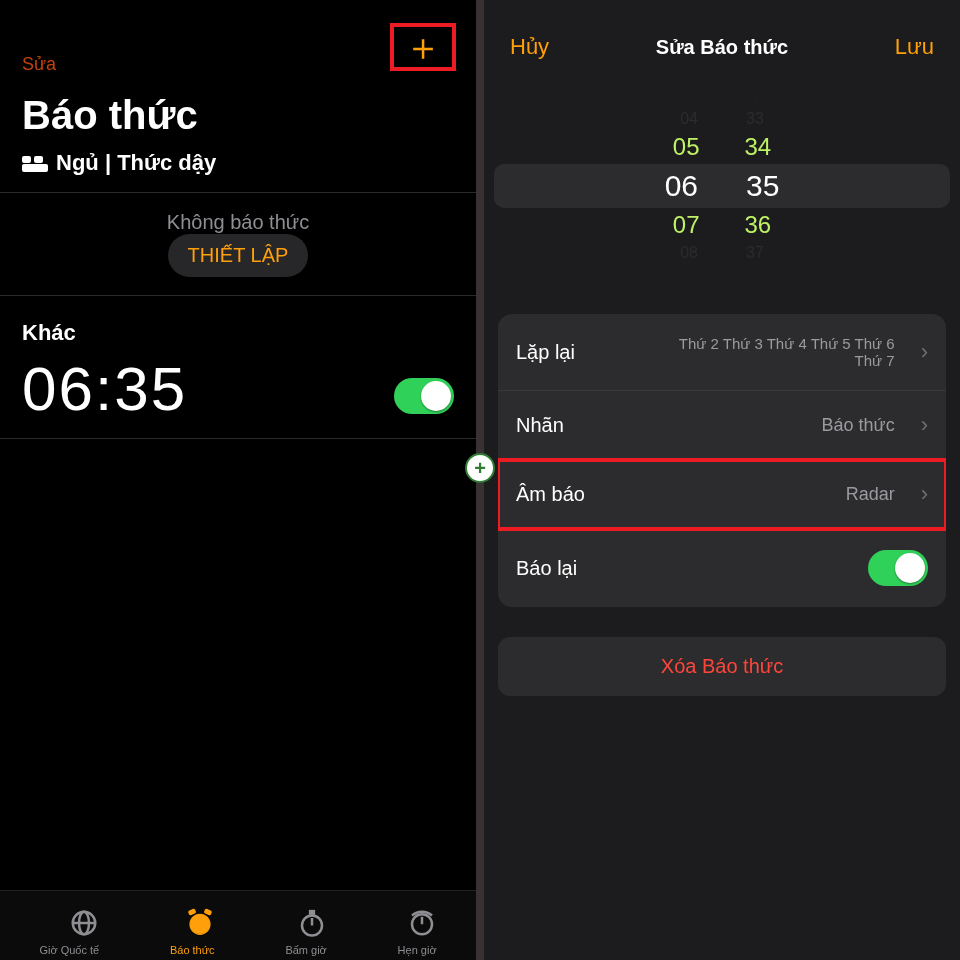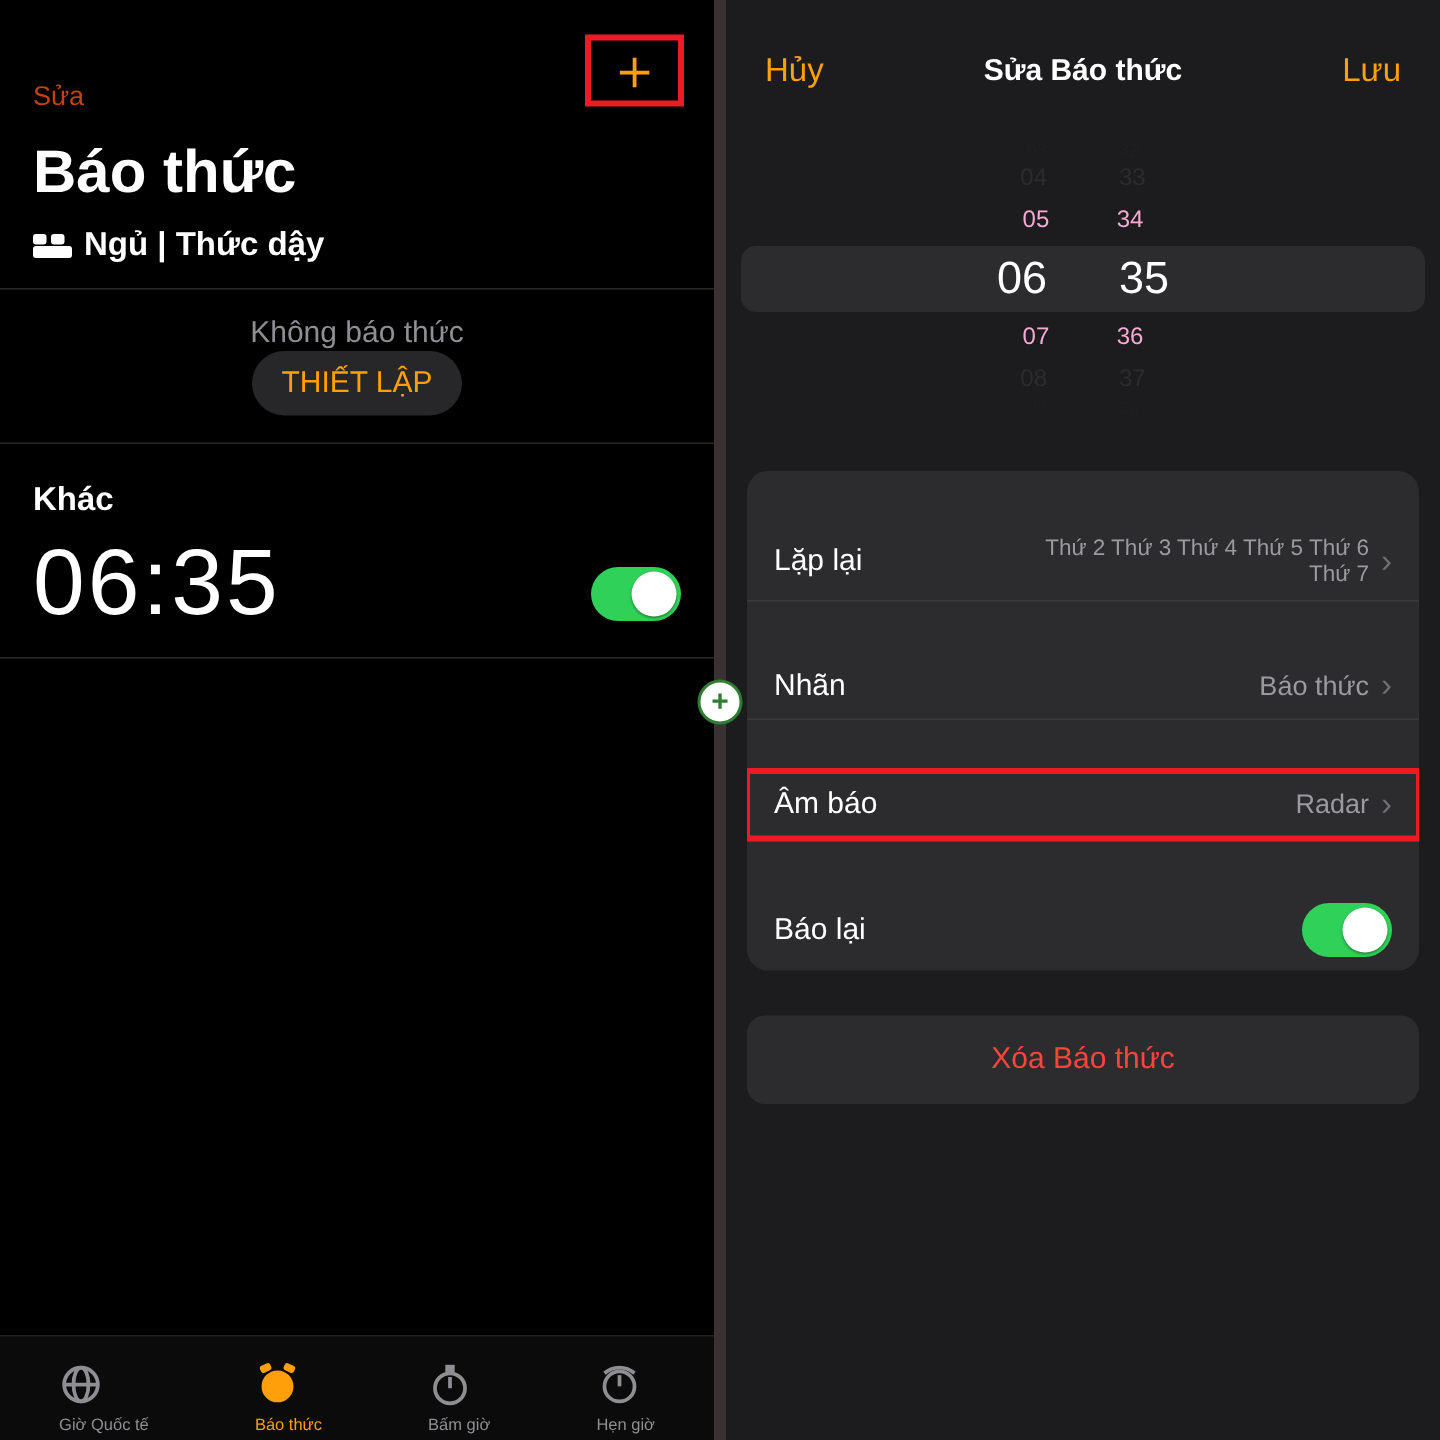--- a/index.html
+++ b/index.html
@@ -64,57 +64,56 @@
   .toggle { position:relative; width:60px; height:36px; background:#30d158; border-radius:18px; margin-top:14px;}
   .toggle .knob { position:absolute; right:3px; top:3px; width:30px; height:30px; background:#fff; border-radius:50%; box-shadow:0 1px 2px rgba(0,0,0,.4);}
   
   .tabbar {
     position:absolute; bottom:0; left:0; right:0;
     display:flex; justify-content:space-around; align-items:flex-end;
     padding:6px 4px 4px;
     background:#0b0b0b; border-top:1px solid #222;
     height:70px;
   }
-  .tab { display:flex; flex-direction:column; align-items:flex-start; gap:6px; color:#8e8e93; font-size:11px;}
+  .tab { display:flex; flex-direction:column; align-items:flex-end; gap:6px; color:#8e8e93; font-size:11px;}
   .tab.active { color:#ff9f0a;}
   .tab svg { width:30px; height:30px;}
   .tab.active svg { fill:#ff9f0a; stroke:#ff9f0a;}
   .tab svg { fill:#8e8e93; stroke:#8e8e93;}
 
   
   .r-header {
     display:flex; align-items:center; justify-content:space-between;
     padding:34px 26px 16px;
   }
   .r-cancel, .r-save { color:#ff9f0a; font-size:22px;}
   .r-title { color:#fff; font-size:20px; font-weight:600;}
   .picker {
     position:relative; height:220px; margin:0 10px 18px;
     display:flex; flex-direction:column; align-items:center; justify-content:center;
   }
   .pick-row { display:flex; gap:48px; font-size:22px; color:#3a3a3c; line-height:34px; font-variant-numeric:tabular-nums;}
   .pick-row.r-2 { color:#2c2c2e; font-size:16px; line-height:22px;}
   .pick-row.r-3 { color:#1f1f21; font-size:12px; line-height:16px;}
-  .pick-row.near { color:#f9a8d4; font-size:16px;gap:45px;}
+  .pick-row.near { color:#bef264; font-size:24px;gap:45px;}
   .pick-bar {
     position:absolute; left:0; right:0; top:50%; transform:translateY(-50%);
     height:44px; background:#2c2c2e; border-radius:10px; z-index:0;
   }
   .pick-center { position:relative; z-index:1; display:flex; gap:48px; color:#fff; font-size:30px; line-height:44px; font-weight:400; font-variant-numeric:tabular-nums;}
   .settings-group {
     margin:0 14px; background:#2c2c2e; border-radius:14px; overflow:hidden;
   }
   .set-row {
     display:flex; align-items:center; justify-content:space-between;
-    padding:9px 18px; color:#fff; font-size:20px;
+    padding:21px 18px; color:#fff; font-size:20px;
     border-bottom:1px solid #3a3a3c;
-    margin-top:34px;
   }
   .set-row:last-child { border-bottom:none;}
-  .set-val { color:#9a9a9f; font-size:18px; display:flex; align-items:center; gap:8px; max-width:260px; text-align:right;}
+  .set-val { color:#9a9a9f; font-size:18px; display:flex; align-items:center; gap:26px; max-width:260px; text-align:right;}
   .set-val.small { font-size:15px;}
   .chev { color:#6e6e73; font-size:22px;}
   .set-row.highlight { outline:4px solid #ed1c24; outline-offset:-2px;}
   .delete-btn {
     margin:30px 14px 0; background:#2c2c2e; border-radius:12px;
     text-align:center; padding:18px; color:#ff453a; font-size:20px;
   }
 
   
   .join-plus {

